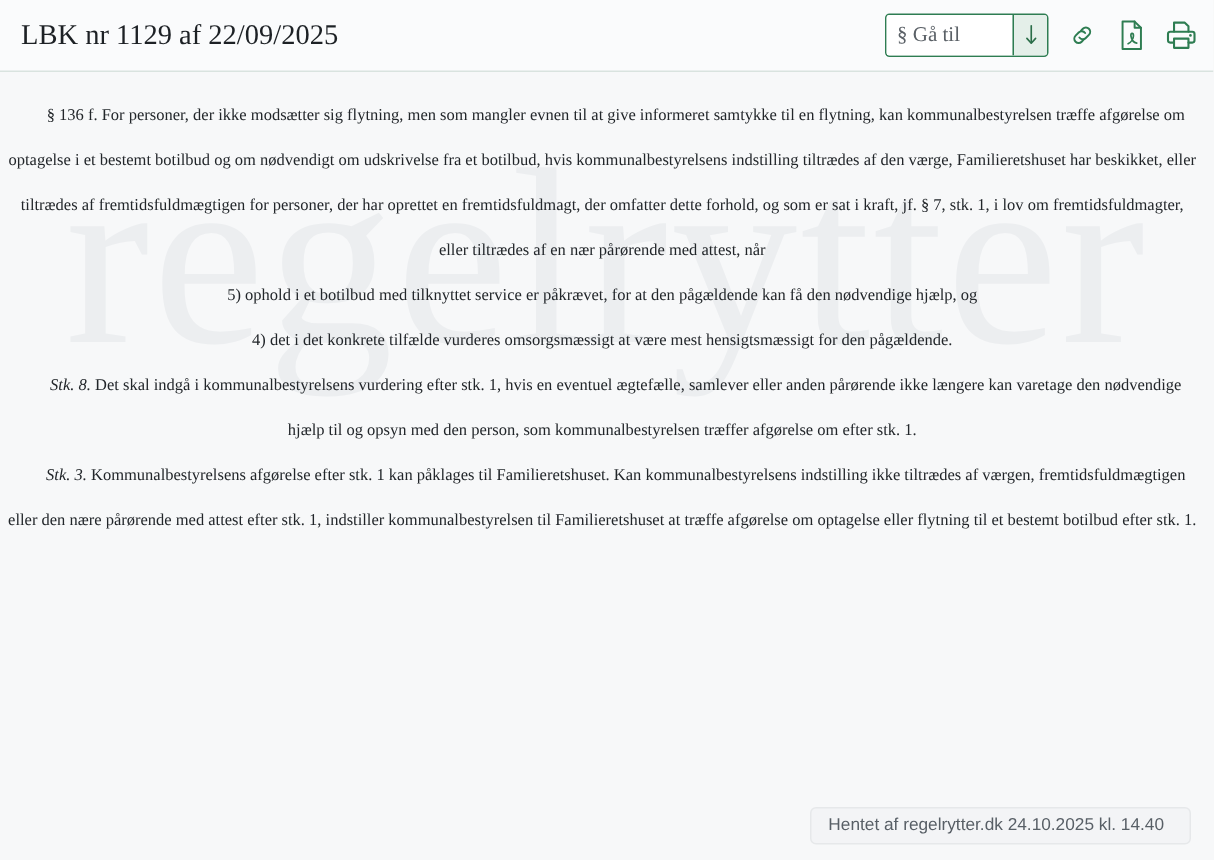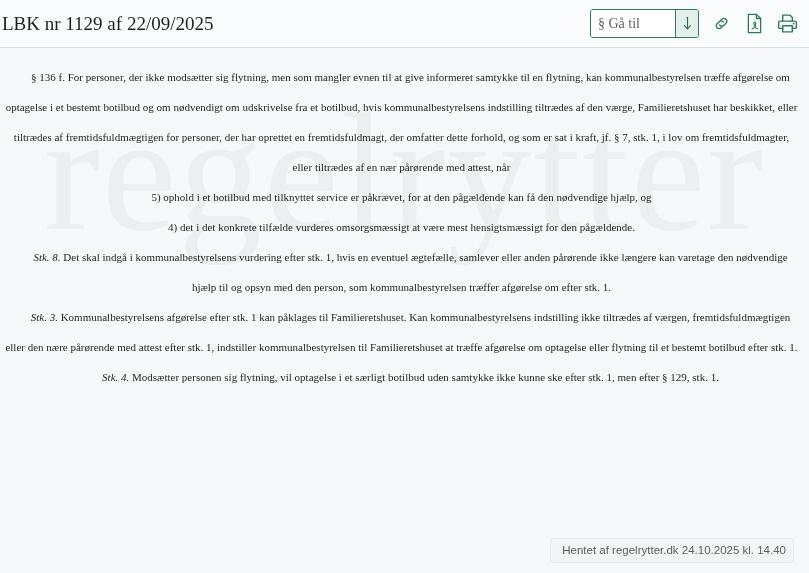--- a/index.html
+++ b/index.html
@@ -53,21 +53,21 @@
     display: flex;
     align-items: center;
     justify-content: space-between;
     padding: 0 8px 0 0;
   }
   #doc-title {
     font-family: "Liberation Serif", "DejaVu Serif", serif;
     font-size: 19px;
     line-height: 24px;
     color: #1d2125;
-    padding-left: 2px;
+    padding-left: 14px;
     white-space: nowrap;
   }
   #header-tools {
     display: flex;
     align-items: center;
     gap: 11px;
     padding-right: 3px;
   }
 
   
@@ -139,21 +139,21 @@
 
   
   #footer-stamp {
     position: absolute;
     right: 15px;
     bottom: 10px;
     z-index: 4;
     background: #f3f4f6;
     border: 1px solid #e6e8ea;
     border-radius: 4px;
-    padding: 5px 7px 6px 11px;
+    padding: 5px 17px 6px 11px;
     font-family: "Liberation Sans", "DejaVu Sans", sans-serif;
     font-size: 11.5px;
     color: #585f66;
     white-space: nowrap;
   }
 </style>
 </head>
 <body>
 
 <div id="watermark">
@@ -201,16 +201,15 @@
 
   </div>
 </div>
 
 <div id="doc-body">
   <p class="para indent"><span>§ 136 f. For personer, der ikke modsætter sig flytning, men som mangler evnen til at give informeret samtykke til en flytning, kan kommunalbestyrelsen træffe afgørelse om optagelse i et bestemt botilbud og om nødvendigt om udskrivelse fra et botilbud, hvis kommunalbestyrelsens indstilling tiltrædes af den værge, Familieretshuset har beskikket, eller tiltrædes af fremtidsfuldmægtigen for personer, der har oprettet en fremtidsfuldmagt, der omfatter dette forhold, og som er sat i kraft, jf. § 7, stk. 1, i lov om fremtidsfuldmagter, eller tiltrædes af en nær pårørende med attest, når</span></p>
   <p class="para"><span>5) ophold i et botilbud med tilknyttet service er påkrævet, for at den pågældende kan få den nødvendige hjælp, og</span></p>
   <p class="para"><span>4) det i det konkrete tilfælde vurderes omsorgsmæssigt at være mest hensigtsmæssigt for den pågældende.</span></p>
   <p class="para indent"><span class="stk">Stk. 8.</span><span> Det skal indgå i kommunalbestyrelsens vurdering efter stk. 1, hvis en eventuel ægtefælle, samlever eller anden pårørende ikke længere kan varetage den nødvendige hjælp til og opsyn med den person, som kommunalbestyrelsen træffer afgørelse om efter stk. 1.</span></p>
   <p class="para indent"><span class="stk">Stk. 3.</span><span> Kommunalbestyrelsens afgørelse efter stk. 1 kan påklages til Familieretshuset. Kan kommunalbestyrelsens indstilling ikke tiltrædes af værgen, fremtidsfuldmægtigen eller den nære pårørende med attest efter stk. 1, indstiller kommunalbestyrelsen til Familieretshuset at træffe afgørelse om optagelse eller flytning til et bestemt botilbud efter stk. 1.</span></p>
-  <p class="para indent"><span class="stk">Stk. 4.</span><span> Modsætter personen sig flytning, vil optagelse i et særligt botilbud uden samtykke ikke kunne ske efter stk. 1, men efter § 129, stk. 1.</span></p>
 </div>
 
 <div id="footer-stamp">Hentet af regelrytter.dk 24.10.2025 kl. 14.40</div>
 
 </body></html>

